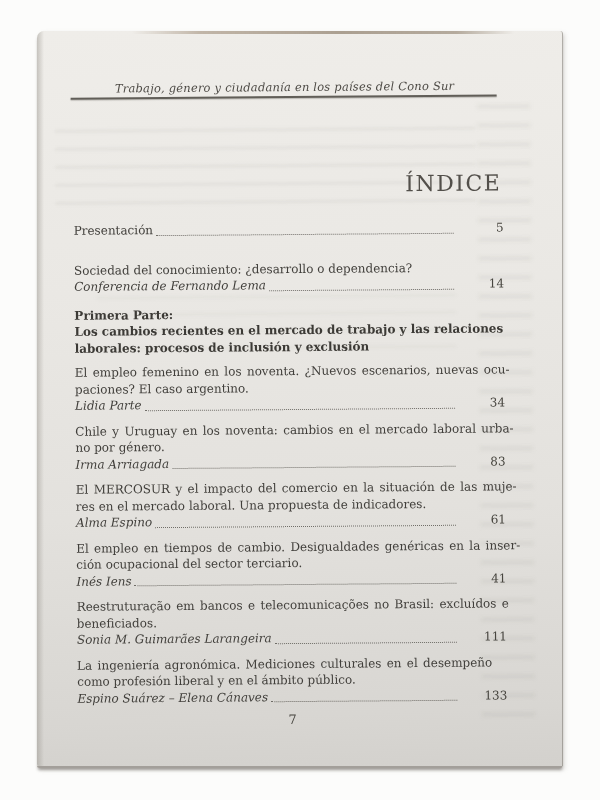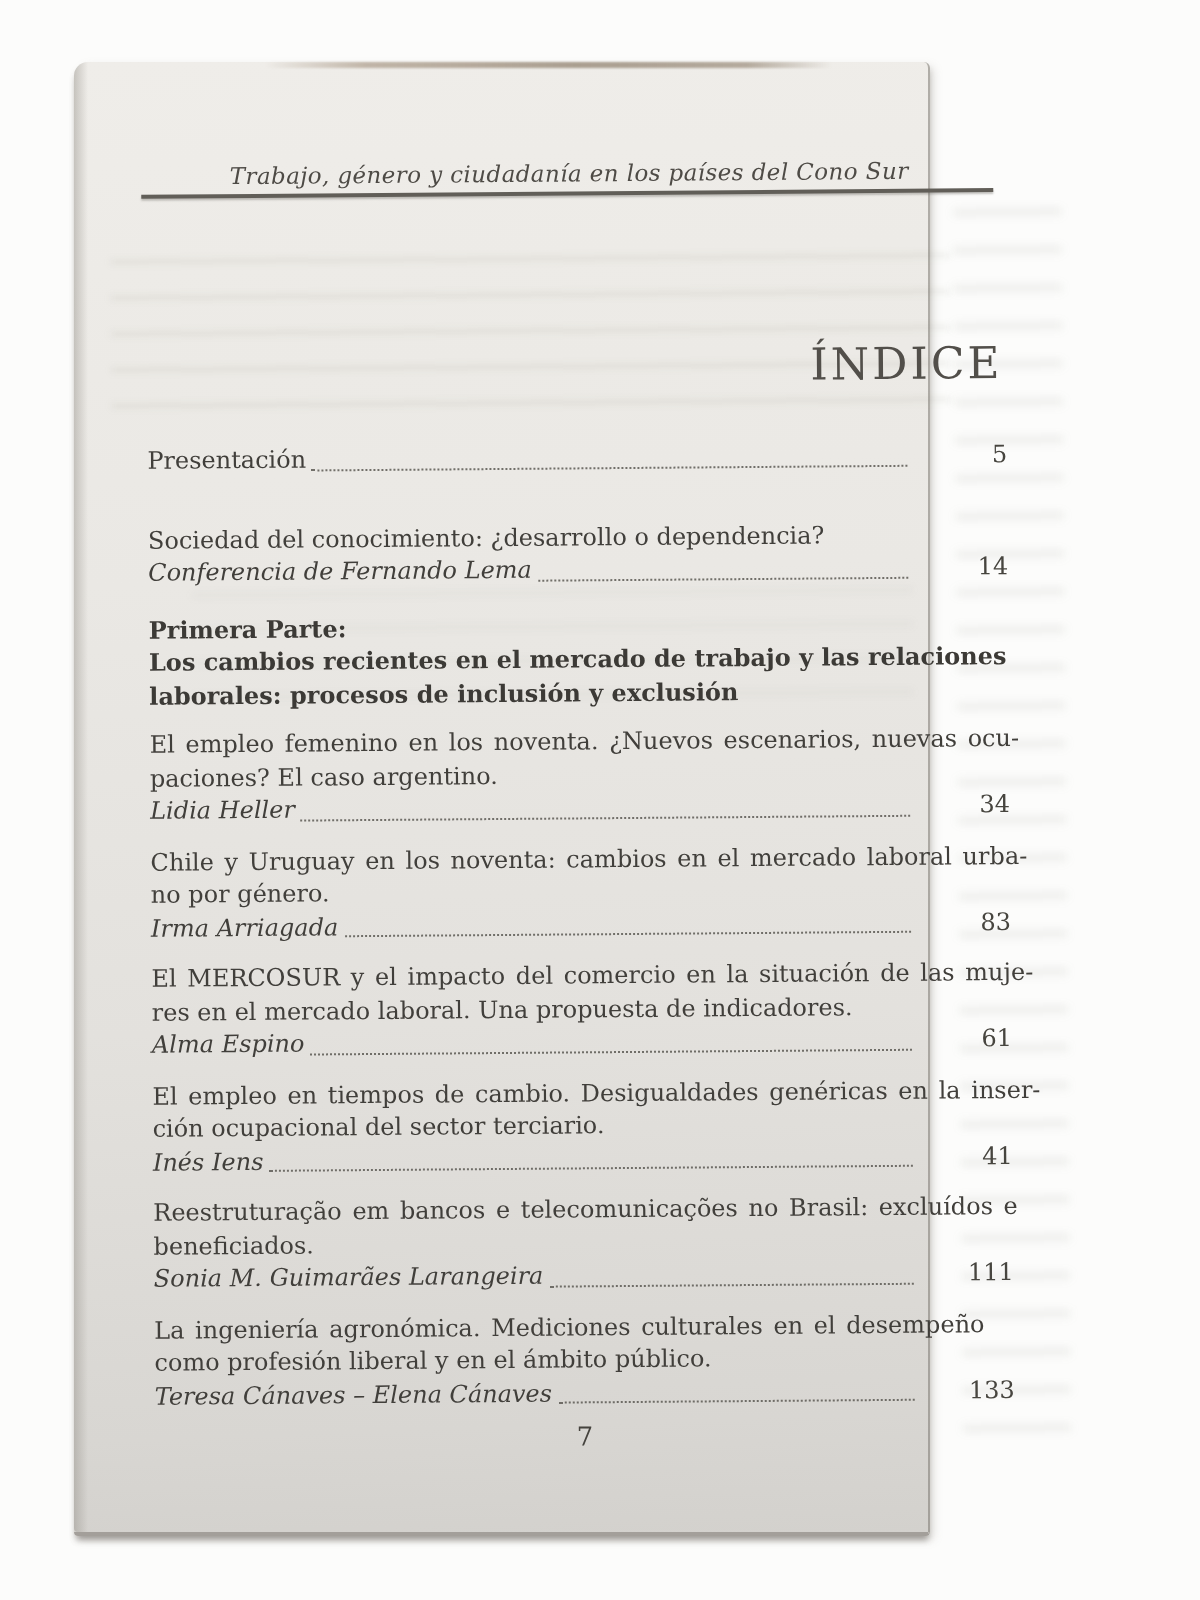--- a/index.html
+++ b/index.html
@@ -6,21 +6,21 @@
   html, body { width: 600px; height: 800px; }
   body {
     background: #fcfcfb;
     font-family: "DejaVu Serif", "Liberation Serif", serif;
     overflow: hidden;
     position: relative;
   }
   .page {
     position: absolute;
     left: 37px; top: 31px;
-    width: 428px; height: 737px;
+    width: 526px; height: 737px;
     background: linear-gradient(178deg, #efede9 0%, #eae8e4 35%, #e3e1dd 65%, #d8d6d2 92%, #d3d1cd 100%);
     border-radius: 7px 3px 2px 2px;
     border-right: 1px solid rgba(125,121,114,0.55);
     border-bottom: 2px solid rgba(88,83,76,0.5);
     box-shadow: 0 3px 3px -1px rgba(70,65,58,0.45), 2px 2px 4px rgba(150,146,140,0.25);
   }
   
   .top-edge {
     position: absolute; top: 0; left: 95px; right: 48px; height: 3px;
     background: linear-gradient(90deg, transparent, rgba(124,98,70,0.40) 18%, rgba(108,88,64,0.52) 55%, rgba(110,90,66,0.45) 85%, transparent);
@@ -153,21 +153,21 @@
         <div class="tline">Los cambios recientes en el mercado de trabajo y las relaciones</div>
         <div class="tline">laborales: procesos de inclusión y exclusión</div>
       </div>
 
       <div class="entry">
         <div class="title-lines">
           <div class="tline jline">El empleo femenino en los noventa. ¿Nuevos escenarios, nuevas ocu-</div>
           <div class="tline">paciones? El caso argentino.</div>
         </div>
         <div class="toc-row">
-          <span class="row-label author">Lidia Heller</span>
+          <span class="row-label author">Lidia Parte</span>
           <span class="dots"></span>
           <span class="pnum">34</span>
         </div>
       </div>
 
       <div class="entry">
         <div class="title-lines">
           <div class="tline jline">Chile y Uruguay en los noventa: cambios en el mercado laboral urba-</div>
           <div class="tline">no por género.</div>
         </div>
@@ -213,21 +213,21 @@
           <span class="pnum">111</span>
         </div>
       </div>
 
       <div class="entry">
         <div class="title-lines">
           <div class="tline jline">La ingeniería agronómica. Mediciones culturales en el desempeño</div>
           <div class="tline">como profesión liberal y en el ámbito público.</div>
         </div>
         <div class="toc-row">
-          <span class="row-label author">Teresa Cánaves – Elena Cánaves</span>
+          <span class="row-label author">Espino Suárez – Elena Cánaves</span>
           <span class="dots"></span>
           <span class="pnum">133</span>
         </div>
       </div>
 
     </div>
 
     <div class="folio">7</div>
   </div>
 </div>

